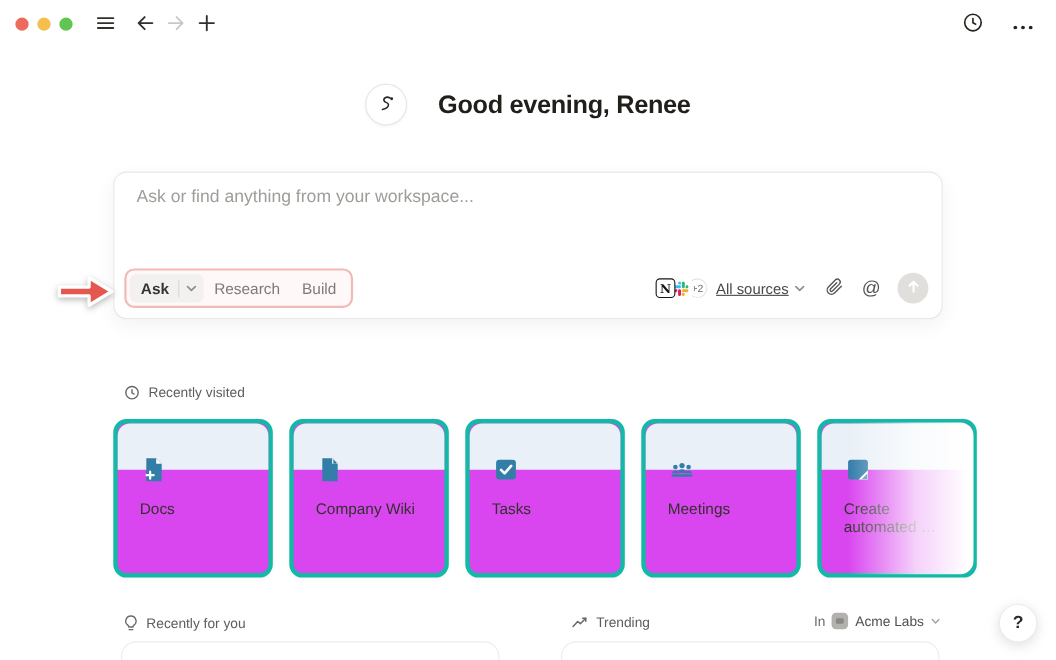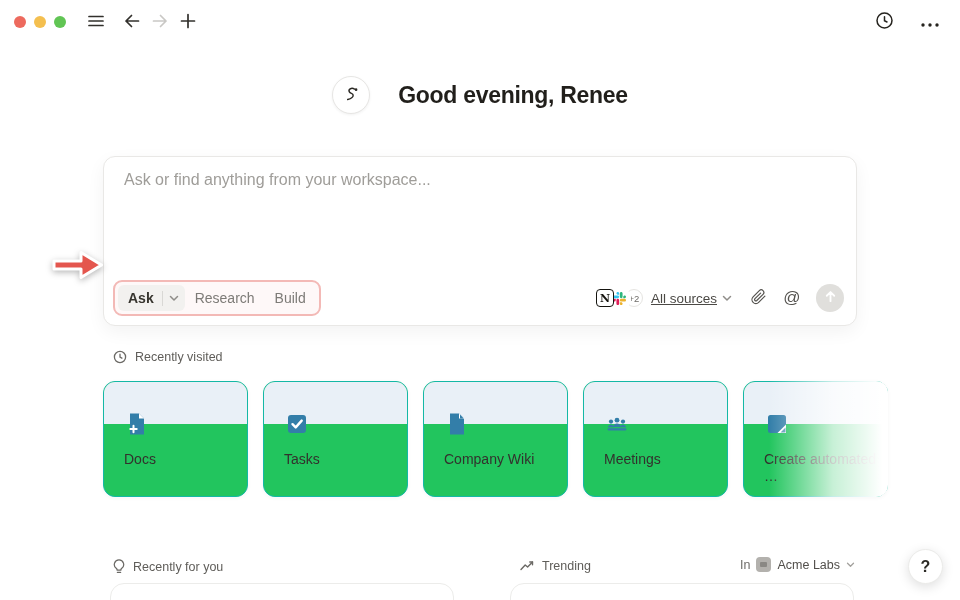--- a/index.html
+++ b/index.html
@@ -19,21 +19,21 @@
   .tb-btn.fwd svg path{ stroke:#c9c8c5; }
   .titlebar-right{ margin-left:auto; display:flex; align-items:center; gap:18px; }
 
   
   .greeting{ position:absolute; top:76px; left:0; width:100%; display:flex; align-items:center; justify-content:center; gap:28px; }
   .face-badge{ width:38px; height:38px; border-radius:50%; border:1px solid #e7e6e4; background:#fff;
     box-shadow:0 1px 3px rgba(0,0,0,.06); display:flex; align-items:center; justify-content:center; }
   .greeting h1{ font-size:23px; font-weight:700; letter-spacing:-0.3px; color:#211f1b; }
 
   
-  .search-card{ position:absolute; left:103px; top:156px; width:754px; height:170px; background:#fff;
+  .search-card{ position:absolute; left:103px; top:156px; width:754px; height:134px; background:#fff;
     border:1px solid #e9e8e6; border-radius:12px; box-shadow:0 6px 18px rgba(0,0,0,.05); }
   .search-input{ position:absolute; top:14px; left:20px; right:20px; }
   .search-input input{ width:100%; border:none; outline:none; font-family:inherit; font-size:16px; color:#32302c; background:transparent; }
   .search-input input::placeholder{ color:#9f9d99; }
   .search-toolbar{ position:absolute; left:9px; right:12px; bottom:9px; height:36px; display:flex; align-items:center; justify-content:space-between; }
 
   .mode-annotation{ display:inline-flex; align-items:center; border:2px solid #f3b9b6; border-radius:9px; padding:3px; background:rgba(228,86,78,.04); }
   .mode-switch{ display:flex; align-items:center; }
   .mode{ font-size:14px; color:#7d7b77; padding:5px 10px; border-radius:6px; display:flex; align-items:center; }
   .mode.selected{ background:#f2f1ef; color:#37352f; font-weight:600; padding:5px 6px 5px 10px; }
@@ -58,21 +58,21 @@
 
   .arrow-annotation{ position:absolute; left:-53px; top:89px; width:54px; height:38px;
     filter:drop-shadow(0 2px 3px rgba(0,0,0,.28)); }
 
   
   .section-head{ display:flex; align-items:center; gap:8px; font-size:12.5px; font-weight:500; color:#5f5d59; }
   .section-head .ico{ display:flex; color:#6b6965; }
   .recent-head{ position:absolute; left:113px; top:350px; }
 
   .card-row{ position:absolute; left:103px; top:381px; display:flex; gap:15px; }
-  .card{ position:relative; width:145px; height:116px; background:#22c55e; border:1px solid #14b8a6; border-radius:12px;
+  .card{ position:relative; width:145px; height:144px; background:#d946ef; border:4px solid #14b8a6; border-radius:12px;
     box-shadow:0 1px 4px rgba(0,0,0,.04); }
   .card .banner{ height:42px; background:#e9f0f7; border-radius:11px 11px 0 0; }
   .card .cicon{ position:absolute; left:20px; top:29px; width:26px; height:26px; }
   .card .clabel{ position:absolute; left:20px; top:69px; right:10px; font-size:14px; font-weight:500; color:#33312d; line-height:17px; }
   .card .fade-overlay{ position:absolute; inset:-1px; border-radius:12px;
     background:linear-gradient(90deg, rgba(255,255,255,0) 18%, rgba(255,255,255,.75) 62%, #ffffff 96%); pointer-events:none; }
 
   .suggested-head{ position:absolute; left:113px; top:559px; }
   .trending-head{ position:absolute; left:520px; top:559px; }
   .scope{ position:absolute; top:557px; right:105px; display:flex; align-items:center; gap:6px; font-size:12.5px; color:#6f6d69; }
@@ -231,36 +231,36 @@
             <path d="M15 2.5v5h5z" fill="#ffffff"></path>
             <path d="M9.5 14.8v6.4M6.3 18h6.4" stroke="#ffffff" stroke-width="2" stroke-linecap="round"></path>
           </svg>
       </span>
       <div class="clabel">Docs</div>
     </div>
     <div class="card">
       <div class="banner"></div>
       <span class="cicon">
         <svg width="26" height="26" viewBox="0 0 26 26">
-            <rect x="4" y="4" width="18" height="18" rx="3" fill="#337ea9"></rect>
-            <path d="m8.5 13.2 3.2 3.2 6-6.8" stroke="#ffffff" stroke-width="2.4" fill="none" stroke-linecap="round" stroke-linejoin="round"></path>
-          </svg>
-      </span>
-      <div class="clabel">Tasks</div>
-    </div>
-    <div class="card">
-      <div class="banner"></div>
-      <span class="cicon">
-        <svg width="26" height="26" viewBox="0 0 26 26">
             <path d="M6 2.5h9l5 5v16H6z" fill="#337ea9"></path>
             <path d="M15 2.5v5h5z" fill="#ffffff"></path>
             <path d="M16 3.6 18.9 6.5 18.9 7.5 16 7.5z" fill="#337ea9"></path>
           </svg>
       </span>
       <div class="clabel">Company Wiki</div>
+    </div>
+    <div class="card">
+      <div class="banner"></div>
+      <span class="cicon">
+        <svg width="26" height="26" viewBox="0 0 26 26">
+            <rect x="4" y="4" width="18" height="18" rx="3" fill="#337ea9"></rect>
+            <path d="m8.5 13.2 3.2 3.2 6-6.8" stroke="#ffffff" stroke-width="2.4" fill="none" stroke-linecap="round" stroke-linejoin="round"></path>
+          </svg>
+      </span>
+      <div class="clabel">Tasks</div>
     </div>
     <div class="card">
       <div class="banner"></div>
       <span class="cicon">
         <svg width="26" height="26" viewBox="0 0 26 26" fill="#337ea9">
             <circle cx="7" cy="10.6" r="2.1"></circle>
             <circle cx="19" cy="10.6" r="2.1"></circle>
             <circle cx="13" cy="9.2" r="2.4"></circle>
             <path d="M13 12.6c2 0 3.5 1.3 3.9 3.4H9.1c.4-2.1 1.9-3.4 3.9-3.4z"></path>
             <path d="M7 13.7c1.5 0 2.7 1 3.2 2.6H3.8c.5-1.6 1.7-2.6 3.2-2.6z"></path>

